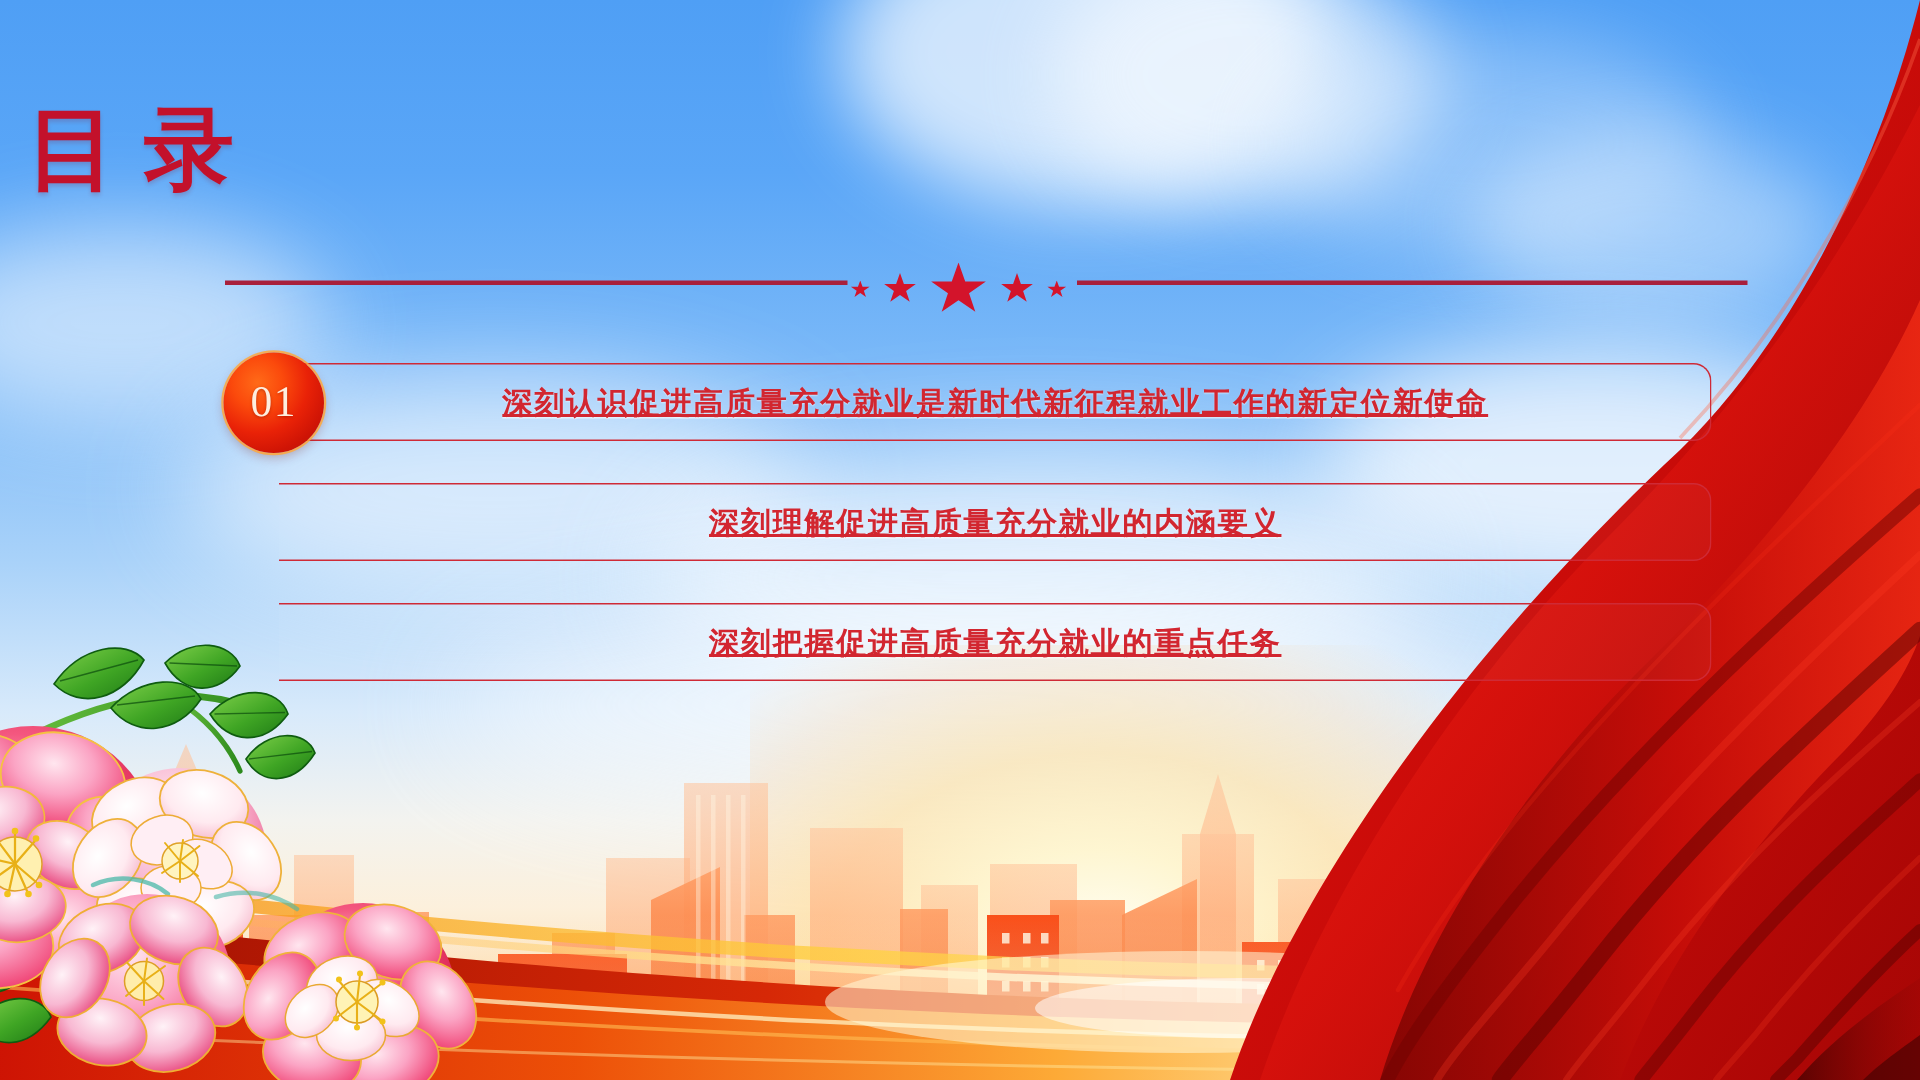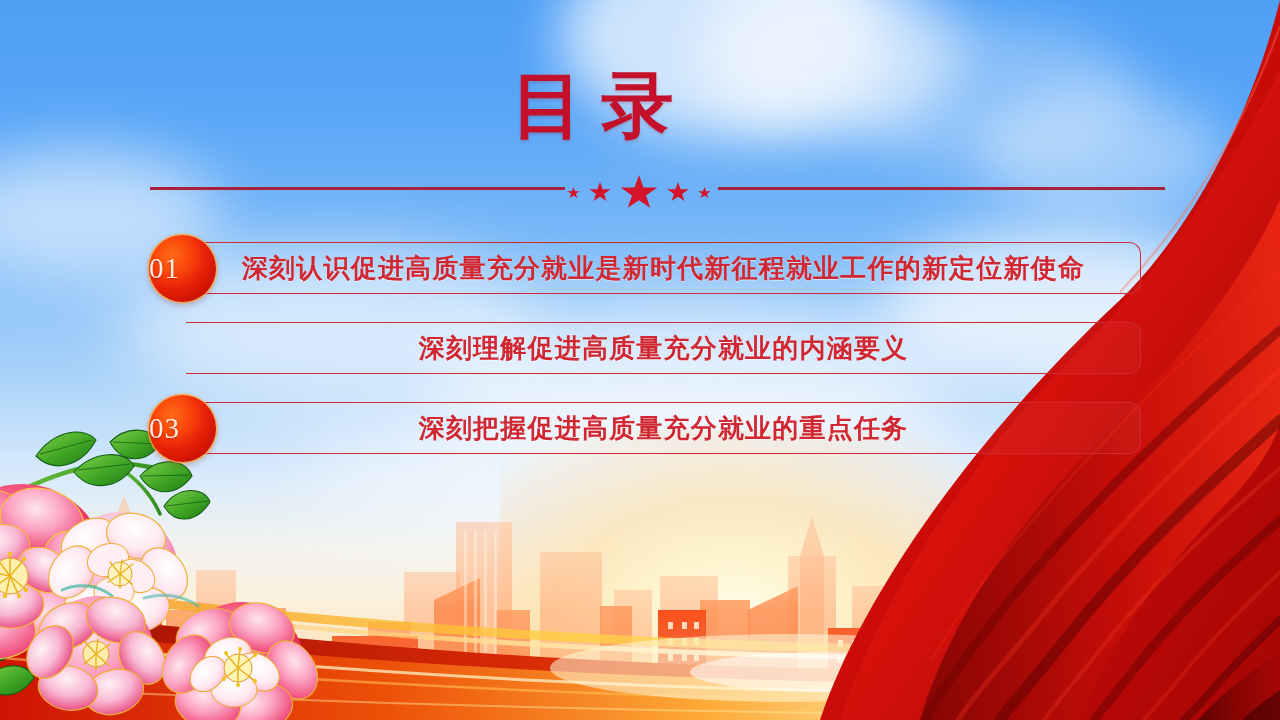--- a/index.html
+++ b/index.html
@@ -44,22 +44,21 @@
   .ribbon{position:absolute;right:0;top:0;width:460px;height:720px;pointer-events:none;}
   .ribbon svg{display:block;width:100%;height:100%;}
 
   
   .peony{position:absolute;left:-30px;bottom:0px;width:420px;height:300px;pointer-events:none;}
   .peony svg{display:block;width:100%;height:100%;}
 
   
   .title{
     position:absolute;left:0;top:70px;width:1185px;
-    text-align:center;
-    font-size:72px;line-height:1;
+    font-size:60px;line-height:1;
     letter-spacing:18px;
     text-indent:18px;
     color:#c3112b;
     font-weight:700;
     text-shadow:0 2px 3px rgba(140,0,20,.18);
   }
   .divider{position:absolute;left:0;top:176px;width:1280px;height:26px;}
   .divline{position:absolute;top:11px;height:3px;background:#a8203c;}
   .divline.l{left:150px;width:415px;}
   .divline.r{left:718px;width:447px;}
@@ -83,34 +82,35 @@
     position:absolute;left:0;top:0;right:0;bottom:0;
     border:1.6px solid #cf2a36;
     border-radius:0 12px 12px 0;
     border-left:none;
     background:rgba(255,255,255,0.035);
   }
   .row-label{
     position:absolute;left:0;top:0;right:0;bottom:0;
     display:flex;align-items:center;justify-content:center;
     color:#d22630;
-    font-size:26px;
+    font-size:20px;
     letter-spacing:1.2px;
     font-weight:700;
     text-shadow:0 1px 1px rgba(255,255,255,.55);
     padding-right:0;
     white-space:nowrap;
+    text-decoration:underline;
   }
   .badge{
     position:absolute;left:-37px;top:-7px;
     width:67px;height:67px;border-radius:50%;
     background:
       radial-gradient(circle at 34% 30%,#ff6a18 0%,#fb4a0c 26%,#e92207 52%,#cf1405 74%,#b31004 100%);
     box-shadow:0 0 0 1.5px rgba(255,168,60,.85), 0 3px 7px rgba(120,10,0,.28);
-    display:flex;align-items:center;
+    display:flex;align-items:center;justify-content:center;
     z-index:4;
   }
   .badge-num{
     color:#fdeedf;font-size:29px;letter-spacing:1px;line-height:1;
     text-shadow:0 1px 2px rgba(120,10,0,.45);
   }
   #row0{top:242px;}
   #row1{top:322px;}
   #row2{top:402px;}
 </style>
@@ -615,20 +615,17 @@
     </div>
 
     <div class="row" id="row1">
       <div class="row-frame"></div>
       <div class="row-label">深刻理解促进高质量充分就业的内涵要义</div>
     </div>
 
     <div class="row" id="row2">
       <div class="row-frame"></div>
       <div class="row-label">深刻把握促进高质量充分就业的重点任务</div>
-      <div class="badge">
-        <span class="badge-num">03</span>
-      </div>
     </div>
 
   </div>
 
 </div>
 
 </body></html>

